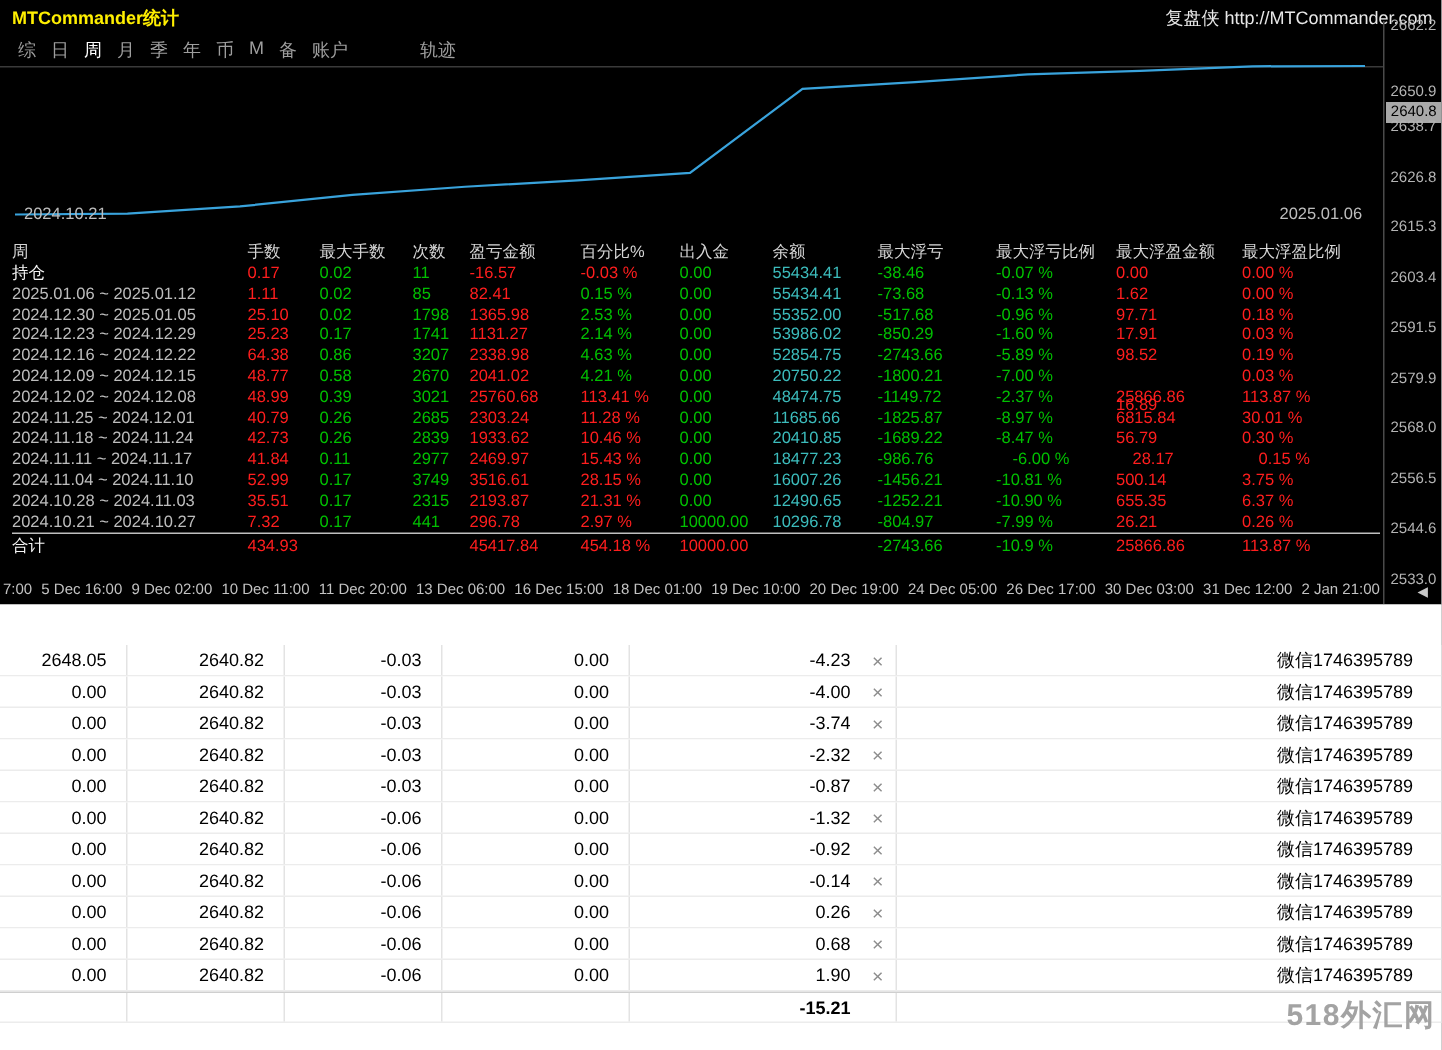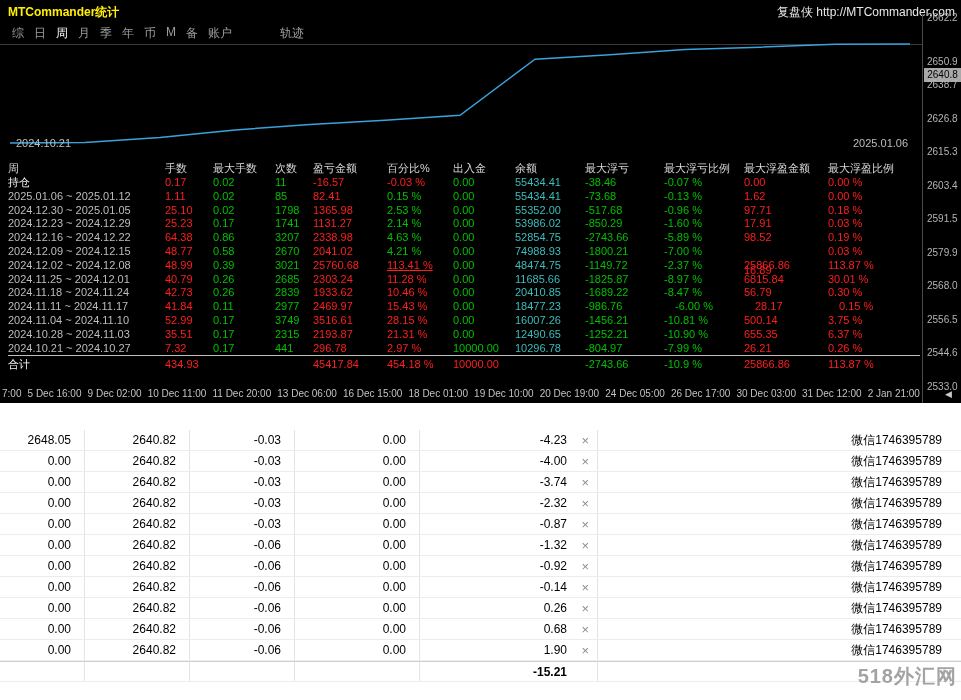--- a/index.html
+++ b/index.html
@@ -179,33 +179,33 @@
           <div class="sc sc11" style="color: rgb(255, 30, 30);">0.19 %</div>
         </div>
         <div class="srow">
           <div class="sc sc0" style="color: rgb(189, 189, 189);">2024.12.09 ~ 2024.12.15</div>
           <div class="sc sc1" style="color: rgb(255, 30, 30);">48.77</div>
           <div class="sc sc2" style="color: rgb(0, 192, 0);">0.58</div>
           <div class="sc sc3" style="color: rgb(0, 192, 0);">2670</div>
           <div class="sc sc4" style="color: rgb(255, 30, 30);">2041.02</div>
           <div class="sc sc5" style="color: rgb(0, 192, 0);">4.21 %</div>
           <div class="sc sc6" style="color: rgb(0, 192, 0);">0.00</div>
-          <div class="sc sc7" style="color: rgb(60, 188, 188);">74988.93</div>
+          <div class="sc sc7" style="color: rgb(60, 188, 188);">20750.22</div>
           <div class="sc sc8" style="color: rgb(0, 192, 0);">-1800.21</div>
           <div class="sc sc9" style="color: rgb(0, 192, 0);">-7.00 %</div>
           <div class="sc sc10" style="color: rgb(255, 30, 30); margin-top: 19px;">16.89</div>
           <div class="sc sc11" style="color: rgb(255, 30, 30);">0.03 %</div>
         </div>
         <div class="srow">
           <div class="sc sc0" style="color: rgb(189, 189, 189);">2024.12.02 ~ 2024.12.08</div>
           <div class="sc sc1" style="color: rgb(255, 30, 30);">48.99</div>
           <div class="sc sc2" style="color: rgb(0, 192, 0);">0.39</div>
           <div class="sc sc3" style="color: rgb(0, 192, 0);">3021</div>
           <div class="sc sc4" style="color: rgb(255, 30, 30);">25760.68</div>
-          <div class="sc sc5" style="color: rgb(255, 30, 30); text-decoration: underline;">113.41 %</div>
+          <div class="sc sc5" style="color: rgb(255, 30, 30);">113.41 %</div>
           <div class="sc sc6" style="color: rgb(0, 192, 0);">0.00</div>
           <div class="sc sc7" style="color: rgb(60, 188, 188);">48474.75</div>
           <div class="sc sc8" style="color: rgb(0, 192, 0);">-1149.72</div>
           <div class="sc sc9" style="color: rgb(0, 192, 0);">-2.37 %</div>
           <div class="sc sc10" style="color: rgb(255, 30, 30);">25866.86</div>
           <div class="sc sc11" style="color: rgb(255, 30, 30);">113.87 %</div>
         </div>
         <div class="srow">
           <div class="sc sc0" style="color: rgb(189, 189, 189);">2024.11.25 ~ 2024.12.01</div>
           <div class="sc sc1" style="color: rgb(255, 30, 30);">40.79</div>

